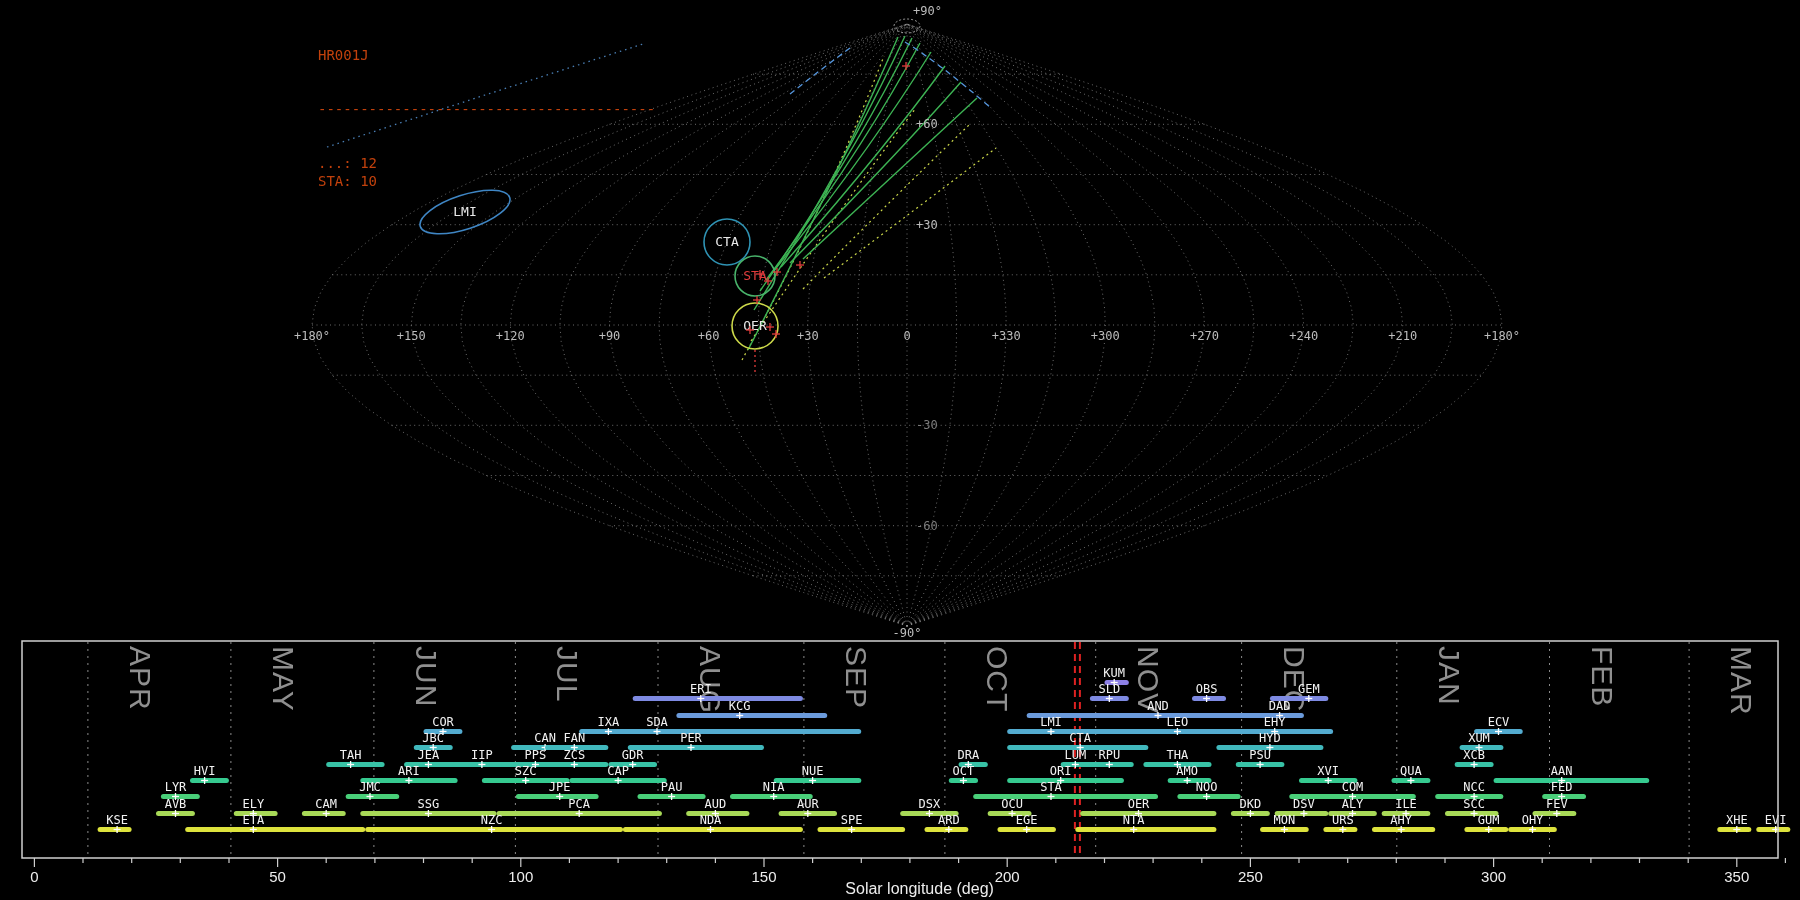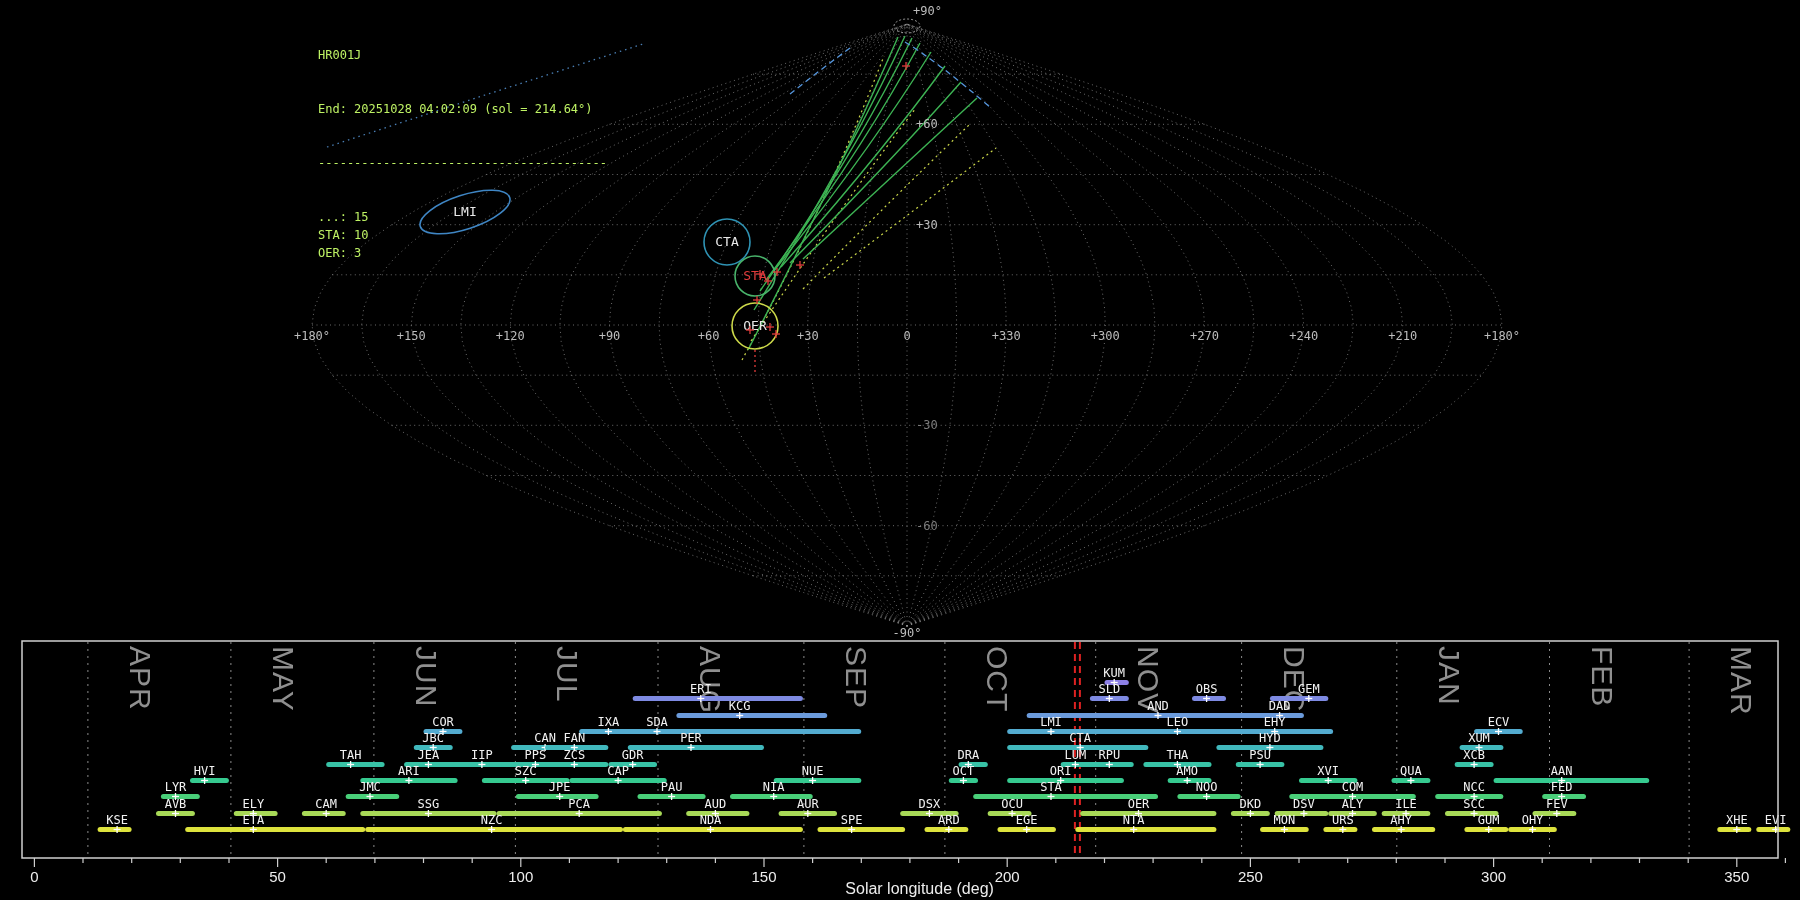--- a/index.html
+++ b/index.html
@@ -1,20 +1,20 @@
 <!DOCTYPE html>
 <html><head>
 <meta charset="utf-8">
 <style>
   html,body{margin:0;padding:0;background:#000;}
   .screen{position:relative;width:1800px;height:900px;background:#000;overflow:hidden;
           font-family:"DejaVu Sans Mono",monospace;}
   #sky{position:absolute;top:0;left:0;width:1800px;height:640px;}
   #chart{position:absolute;top:638px;left:0;width:1800px;height:262px;}
-  .info{position:absolute;left:318px;top:10px;color:#bef264;font-size:12px;line-height:18px;white-space:pre;z-index:5;}
+  .info{position:absolute;left:318px;top:10px;color:#c2410c;font-size:14px;line-height:18px;white-space:pre;z-index:5;}
   svg text{font-family:"DejaVu Sans Mono",monospace;}
   .gridline{stroke:#8f8f8f;stroke-dasharray:1 3.5;fill:none;opacity:.75;stroke-width:1;}
   .maplabel{font-size:12px;fill:#bdbdbd;}
   .maplabel-dim{font-size:12px;fill:#7d7d7d;}
   .track-green{stroke:#3db454;fill:none;stroke-width:1.4;}
   .track-yellow{stroke:#ccd84a;fill:none;stroke-width:1.2;stroke-dasharray:2 3.5;}
   .track-blue{stroke:#5596dd;fill:none;stroke-width:1.3;stroke-dasharray:6 4;}
   .track-blue-dot{stroke:#4a7fb5;fill:none;stroke-width:1.3;stroke-dasharray:1.5 4;}
   .redmark{stroke:#e03b3b;stroke-width:1.3;}
   .frame{fill:none;stroke:#cfcfcf;stroke-width:1.5;}
@@ -147,23 +147,22 @@
         <text x="916" y="228.7" class="maplabel">+30</text>
         <text x="916" y="429.3" class="maplabel-dim">-30</text>
         <text x="916" y="529.7" class="maplabel-dim">-60</text>
         <text x="913" y="15" class="maplabel">+90°</text>
         <text x="907" y="637" text-anchor="middle" class="maplabel">-90°</text>
       </g>
     </svg>
 
   <div class="info">
     <div class="station">HR001J</div>
-    <div>End: 20251028 04:02:09 (sol = 214.64°)</div>
     <div>----------------------------------------</div>
-    <div id="counts"><div>...: 15</div><div>STA: 10</div><div>OER: 3</div></div>
+    <div id="counts"><div>...: 12</div><div>STA: 10</div></div>
   </div>
 
   <svg id="chart" viewBox="0 0 1800 262">
       <g>
         <line x1="87.9" y1="4" x2="87.9" y2="219" class="monthline"></line>
         <text transform="translate(129.9,8) rotate(90)" class="month">APR</text>
         <line x1="230.9" y1="4" x2="230.9" y2="219" class="monthline"></line>
         <text transform="translate(272.9,8) rotate(90)" class="month">MAY</text>
         <line x1="373.9" y1="4" x2="373.9" y2="219" class="monthline"></line>
         <text transform="translate(415.9,8) rotate(90)" class="month">JUN</text>

